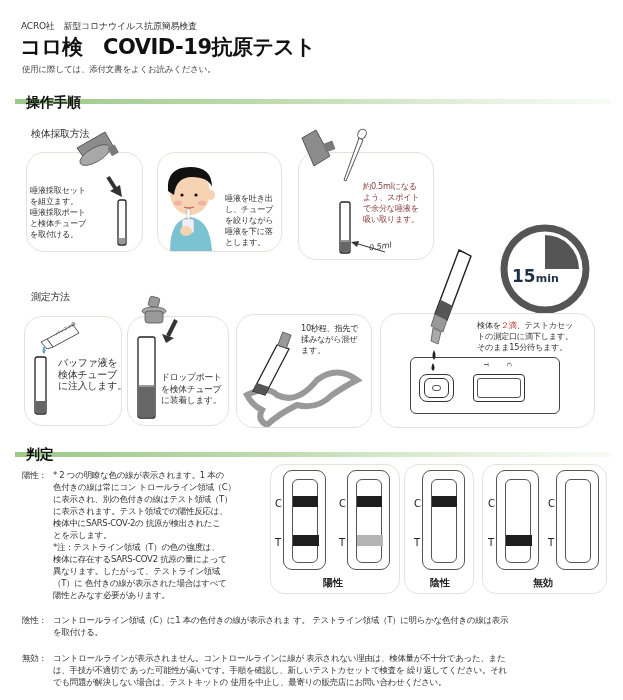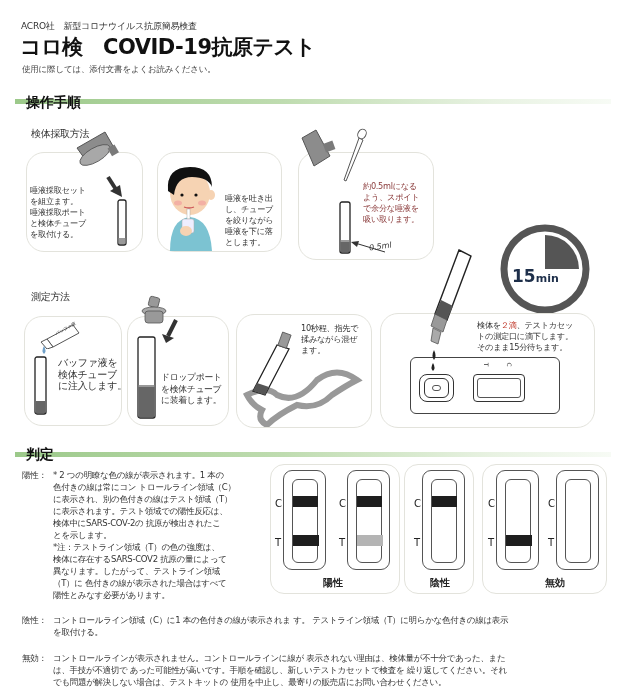--- a/index.html
+++ b/index.html
@@ -253,21 +253,21 @@
     <div class="window" style="left:8px; top:8px; width:26px; height:84px;"></div>
     <div class="band" style="left:9px; top:64px; width:26px; background:#1e1e1e;"></div>
   </div>
   <div class="ct-label" style="left:5px; top:33px;">C</div>
   <div class="ct-label" style="left:5px; top:72px;">T</div>
   <div class="cassette" style="left:73px; top:5px; width:43px; height:100px;">
     <div class="window" style="left:8px; top:8px; width:26px; height:84px;"></div>
   </div>
   <div class="ct-label" style="left:65px; top:33px;">C</div>
   <div class="ct-label" style="left:65px; top:72px;">T</div>
-  <div class="group-label" style="left:50px; top:111px;margin-left:12px;">無効</div>
+  <div class="group-label" style="left:50px; top:111px;">無効</div>
 </div>
 
 <div class="abs result-text" style="left:0; top:614px; width:623px; height:28px;">
   <span class="rt-label" style="top:0;">陰性：</span>
   <span class="rt-body" style="left:53px; top:0;">コントロールライン領域（C）に1 本の色付きの線が表示されま す。 テストライン領域（T）に明らかな色付きの線は表示
 を取付ける。</span>
 </div>
 
 <div class="abs result-text" style="left:0; top:652px; width:623px; height:40px;">
   <span class="rt-label" style="top:0;">無効：</span>

